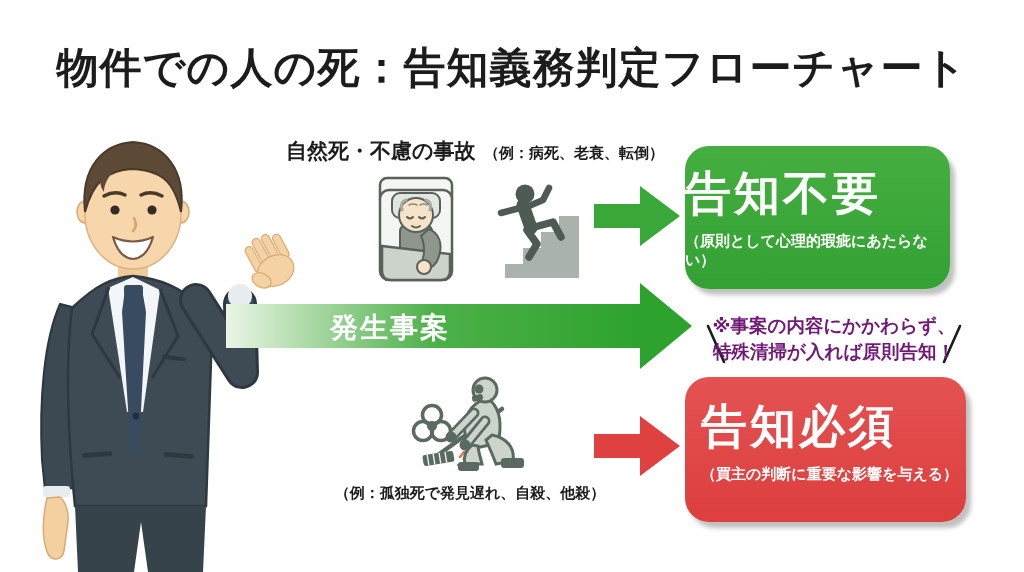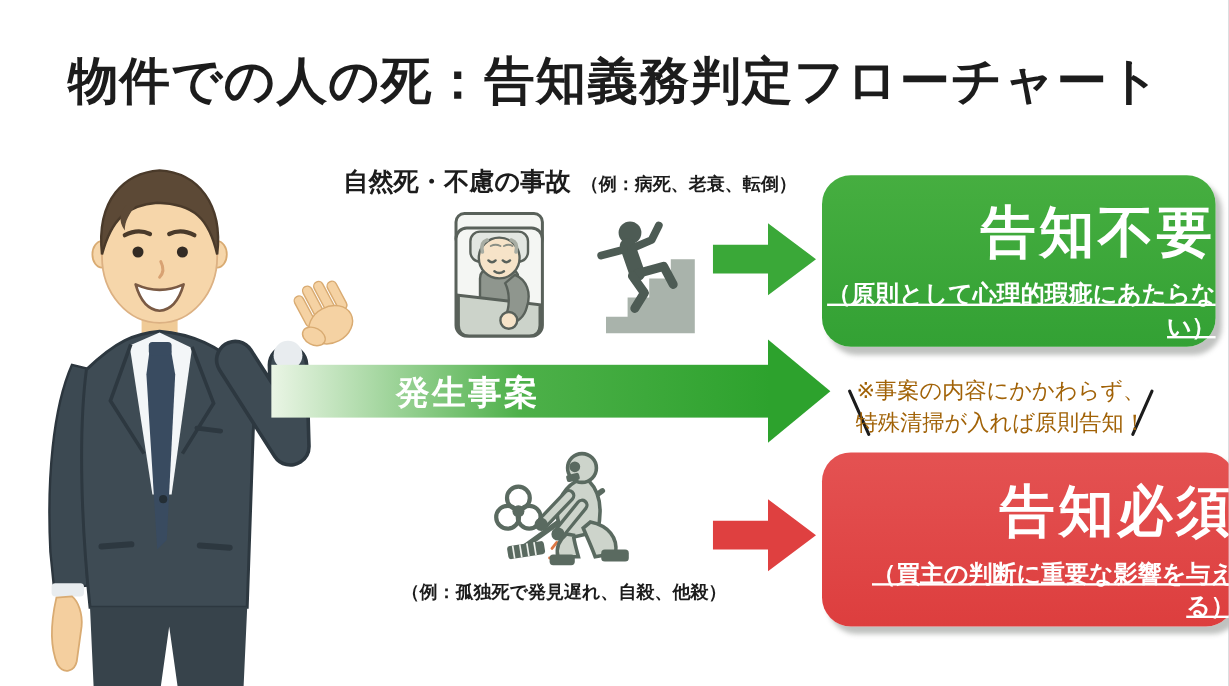--- a/index.html
+++ b/index.html
@@ -10,35 +10,35 @@
   }
   .abs{position:absolute;}
   .title{
     top:40px;left:0;width:1024px;text-align:center;
     font-size:42px;font-weight:800;color:#1c1c1c;letter-spacing:1px;
   }
   .branch-label{text-align:center;color:#1c1c1c;white-space:nowrap;}
   .branch-label .big{font-size:21px;font-weight:800;}
   .branch-label .small{font-size:15px;font-weight:700;margin-left:4px;}
   .result-box{
-    width:328px;border-radius:24px;text-align:right;color:#fff;
+    width:265px;border-radius:24px;text-align:left;color:#fff;
     box-shadow:5px 6px 4px rgba(115,120,115,0.45);
   }
   .result-box.green{height:143px;background:linear-gradient(#46ae40,#33a134);}
   .result-box.red{height:145px;background:linear-gradient(#e45252,#dd3e3e);}
   .result-title{font-size:46px;font-weight:900;letter-spacing:3px;margin-top:17px;}
   .result-box.red .result-title{margin-top:19px;}
-  .result-sub{font-size:20px;font-weight:700;margin-top:7px;letter-spacing:0px;text-decoration:underline;}
+  .result-sub{font-size:15px;font-weight:700;margin-top:7px;letter-spacing:0px;}
   .flow-label{
     top:309px;left:330px;width:280px;text-align:left;
     font-size:28px;font-weight:900;color:#ffffff;letter-spacing:2px;
   }
   .note{
     top:313px;left:706px;width:256px;text-align:center;
-    font-size:18.5px;font-weight:400;line-height:26px;color:#a16207;white-space:nowrap;
+    font-size:18.5px;font-weight:700;line-height:26px;color:#701a75;white-space:nowrap;
   }
   svg{display:block;}
 </style>
 </head>
 <body>
 
 <div class="stage">
 
   <div class="abs title">物件での人の死：告知義務判定フローチャート</div>
 

